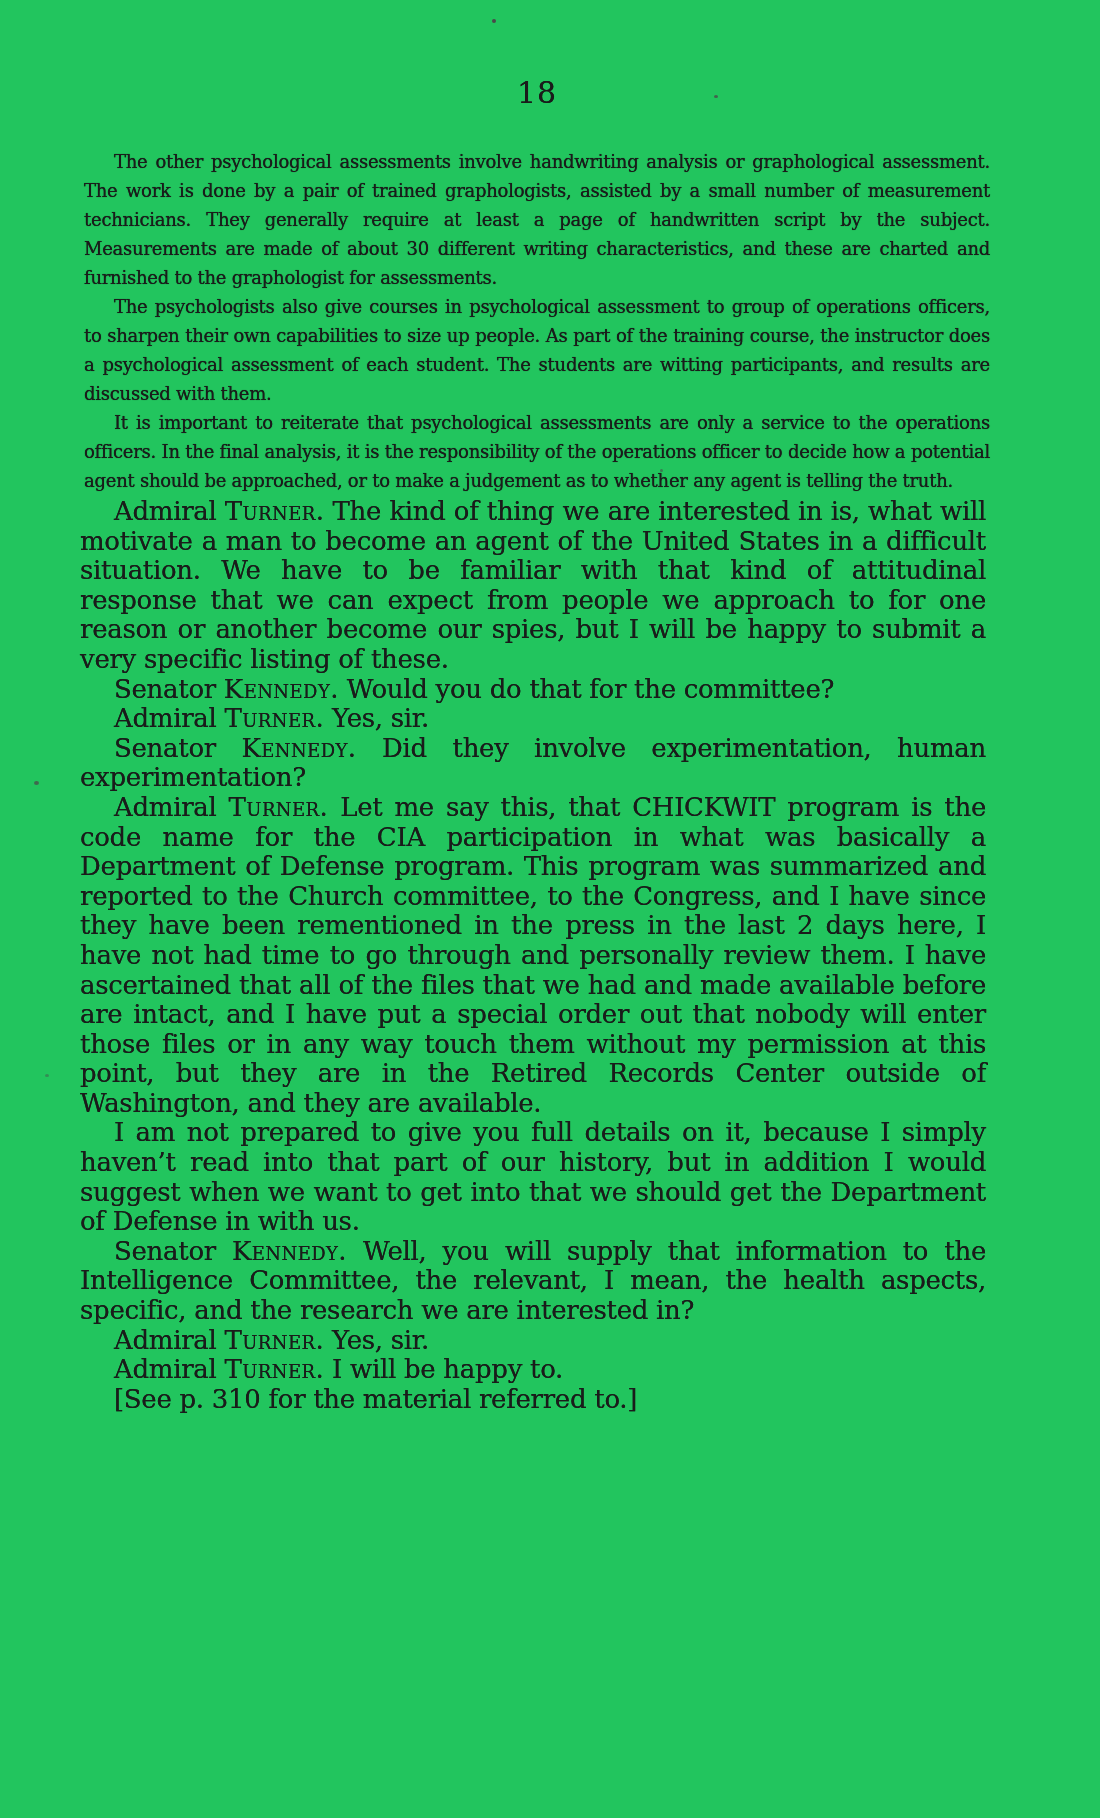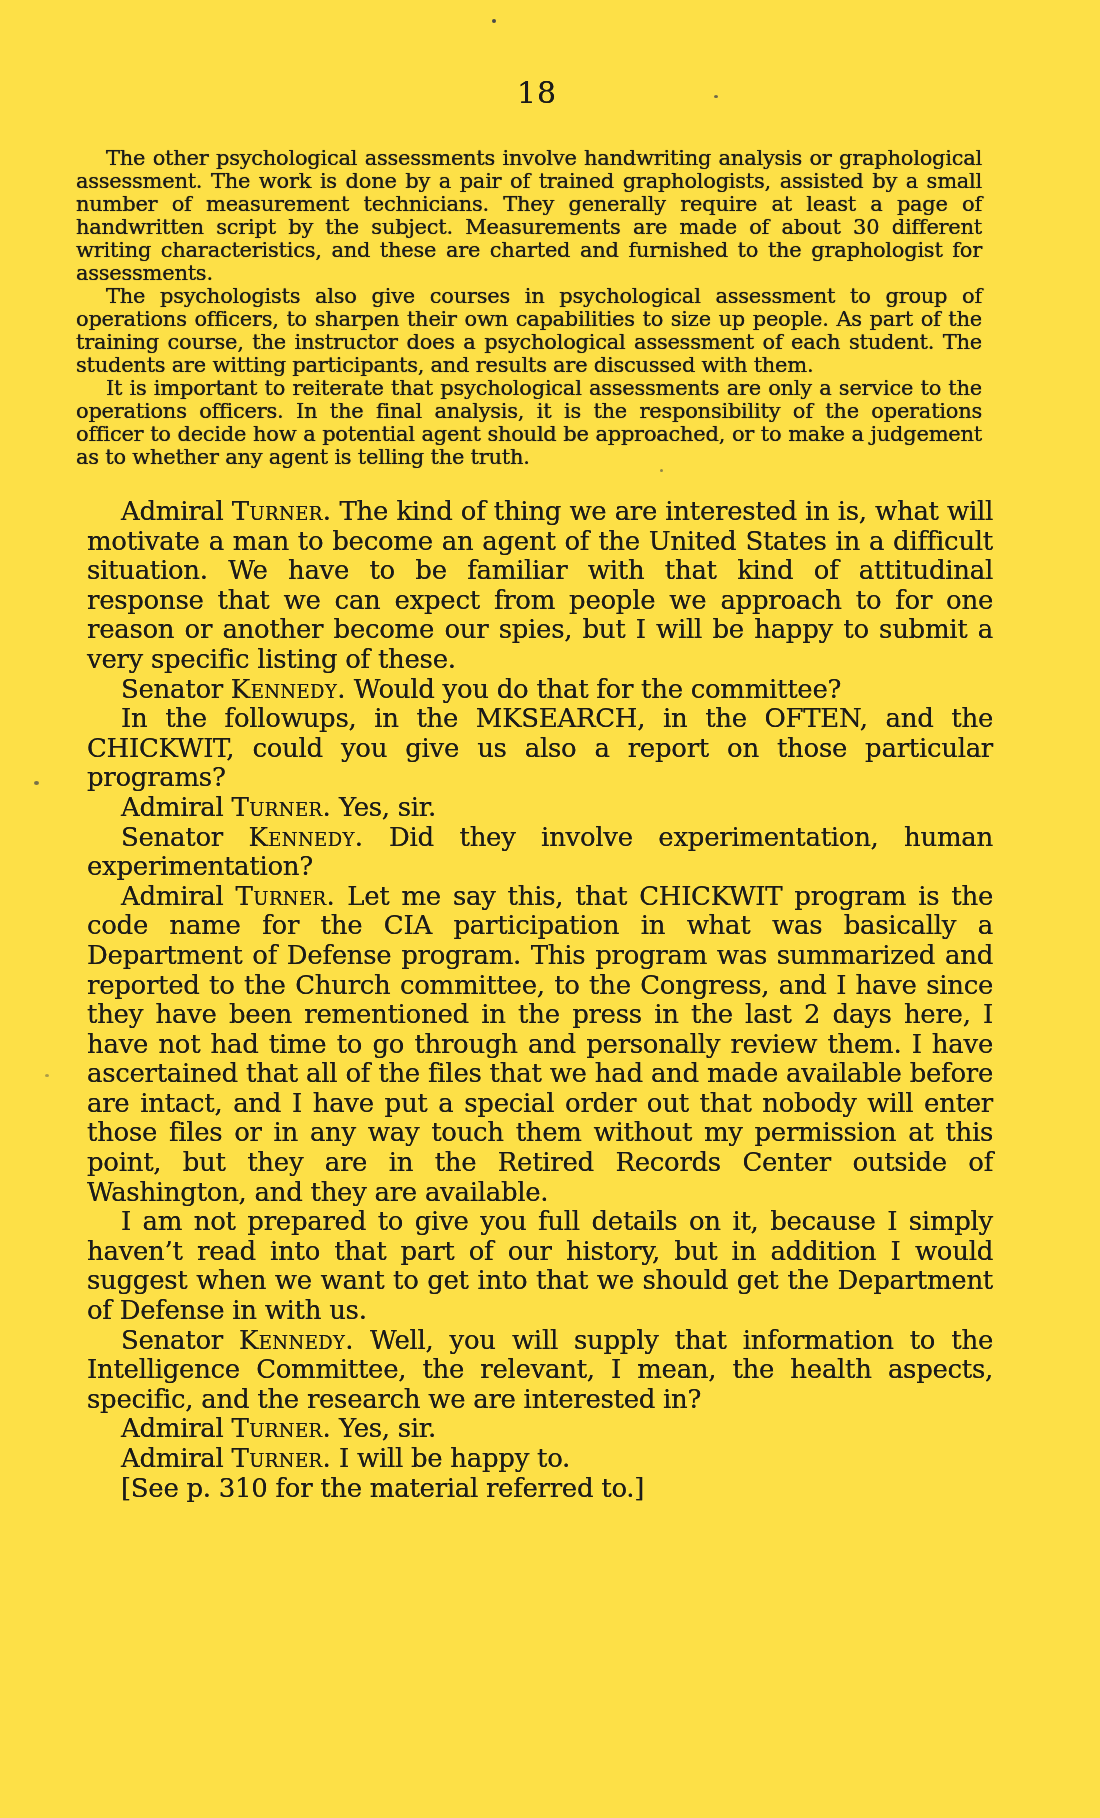--- a/index.html
+++ b/index.html
@@ -4,55 +4,55 @@
 <style>
   html, body {
     margin: 0;
     padding: 0;
     background: #fbfbf9;
   }
   .page {
     position: relative;
     width: 1100px;
     height: 1818px;
-    background: #fde047;
+    background: #22c55e;
     overflow: hidden;
     font-family: "DejaVu Serif", "Liberation Serif", serif;
     color: #1b1b1b;
   }
   .page-number {
     position: absolute;
     top: 78px;
     left: 84px;
     width: 906px;
     text-align: center;
     font-size: 30px;
     line-height: 30px;
     letter-spacing: 1px;
     text-shadow: 0 0 0.6px rgba(10,10,10,0.85);
   }
   .statements {
     position: absolute;
     top: 147px;
-    left: 76px;
+    left: 84px;
     width: 906px;
-    font-size: 21px;
-    line-height: 23px;
+    font-size: 18px;
+    line-height: 29px;
     letter-spacing: -0.25px;
     text-align: justify;
     text-shadow: 0 0 0.7px rgba(10,10,10,0.9);
   }
   .statements p {
     margin: 0;
     text-indent: 30px;
   }
   .dialogue {
     position: absolute;
     top: 497px;
-    left: 87px;
+    left: 80px;
     width: 906px;
     font-size: 26px;
     line-height: 29.6px;
     letter-spacing: -0.3px;
     text-align: justify;
     text-shadow: 0 0 0.5px rgba(10,10,10,0.8);
   }
   .dialogue p {
     margin: 0;
     text-indent: 34px;
@@ -87,21 +87,20 @@
 
   <div class="statements">
     <p>The other psychological assessments involve handwriting analysis or graphological assessment. The work is done by a pair of trained graphologists, assisted by a small number of measurement technicians. They generally require at least a page of handwritten script by the subject. Measurements are made of about 30 different writing characteristics, and these are charted and furnished to the graphologist for assessments.</p>
     <p>The psychologists also give courses in psychological assessment to group of operations officers, to sharpen their own capabilities to size up people. As part of the training course, the instructor does a psychological assessment of each student. The students are witting participants, and results are discussed with them.</p>
     <p>It is important to reiterate that psychological assessments are only a service to the operations officers. In the final analysis, it is the responsibility of the operations officer to decide how a potential agent should be approached, or to make a judgement as to whether any agent is telling the truth.</p>
   </div>
 
   <div class="dialogue">
     <p><span class="pfx">Admiral </span><span class="sc">Turner.</span> <span>The kind of thing we are interested in is, what will motivate a man to become an agent of the United States in a difficult situation. We have to be familiar with that kind of attitudinal response that we can expect from people we approach to for one reason or another become our spies, but I will be happy to submit a very specific listing of these.</span></p>
     <p><span class="pfx">Senator </span><span class="sc">Kennedy.</span> <span>Would you do that for the committee?</span></p>
-    <p><span class="pfx"></span><span class="sc"></span> <span>In the followups, in the MKSEARCH, in the OFTEN, and the CHICKWIT, could you give us also a report on those particular programs?</span></p>
     <p><span class="pfx">Admiral </span><span class="sc">Turner.</span> <span>Yes, sir.</span></p>
     <p><span class="pfx">Senator </span><span class="sc">Kennedy.</span> <span>Did they involve experimentation, human experimentation?</span></p>
     <p><span class="pfx">Admiral </span><span class="sc">Turner.</span> <span>Let me say this, that CHICKWIT program is the code name for the CIA participation in what was basically a Department of Defense program. This program was summarized and reported to the Church committee, to the Congress, and I have since they have been rementioned in the press in the last 2 days here, I have not had time to go through and personally review them. I have ascertained that all of the files that we had and made available before are intact, and I have put a special order out that nobody will enter those files or in any way touch them without my permission at this point, but they are in the Retired Records Center outside of Washington, and they are available.</span></p>
     <p><span class="pfx"></span><span class="sc"></span> <span>I am not prepared to give you full details on it, because I simply haven’t read into that part of our history, but in addition I would suggest when we want to get into that we should get the Department of Defense in with us.</span></p>
     <p><span class="pfx">Senator </span><span class="sc">Kennedy.</span> <span>Well, you will supply that information to the Intelligence Committee, the relevant, I mean, the health aspects, specific, and the research we are interested in?</span></p>
     <p><span class="pfx">Admiral </span><span class="sc">Turner.</span> <span>Yes, sir.</span></p>
     <p><span class="pfx">Admiral </span><span class="sc">Turner.</span> <span>I will be happy to.</span></p>
     <p><span class="pfx"></span><span class="sc"></span> <span>[See p. 310 for the material referred to.]</span></p>
   </div>
 

